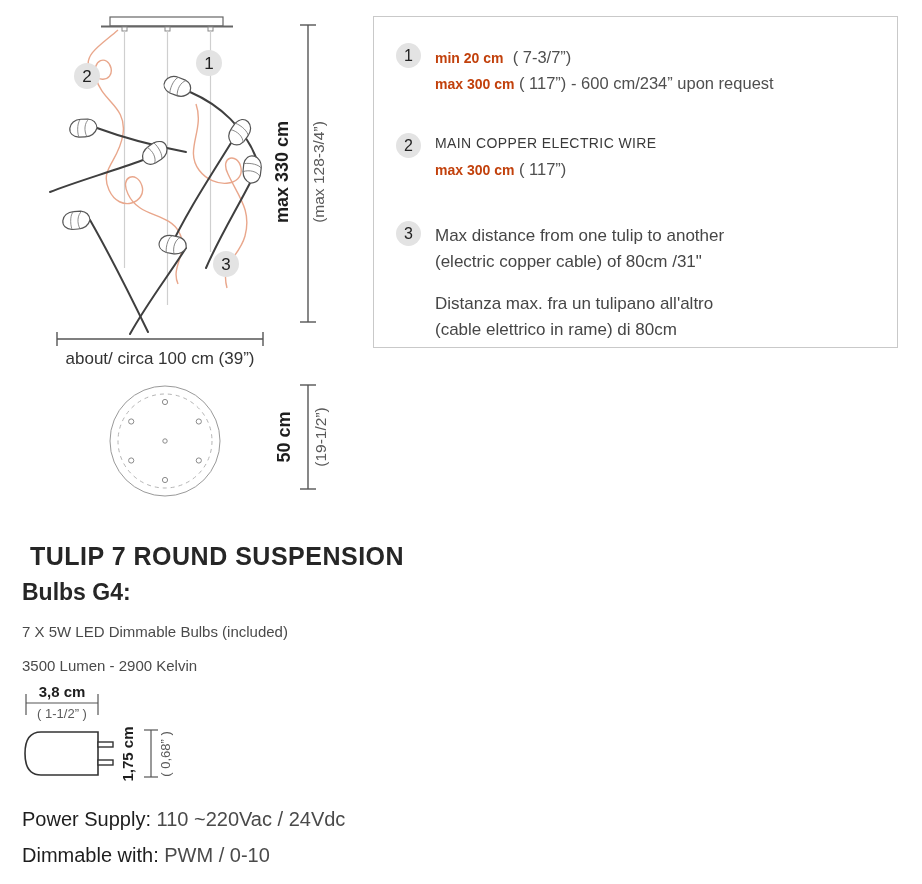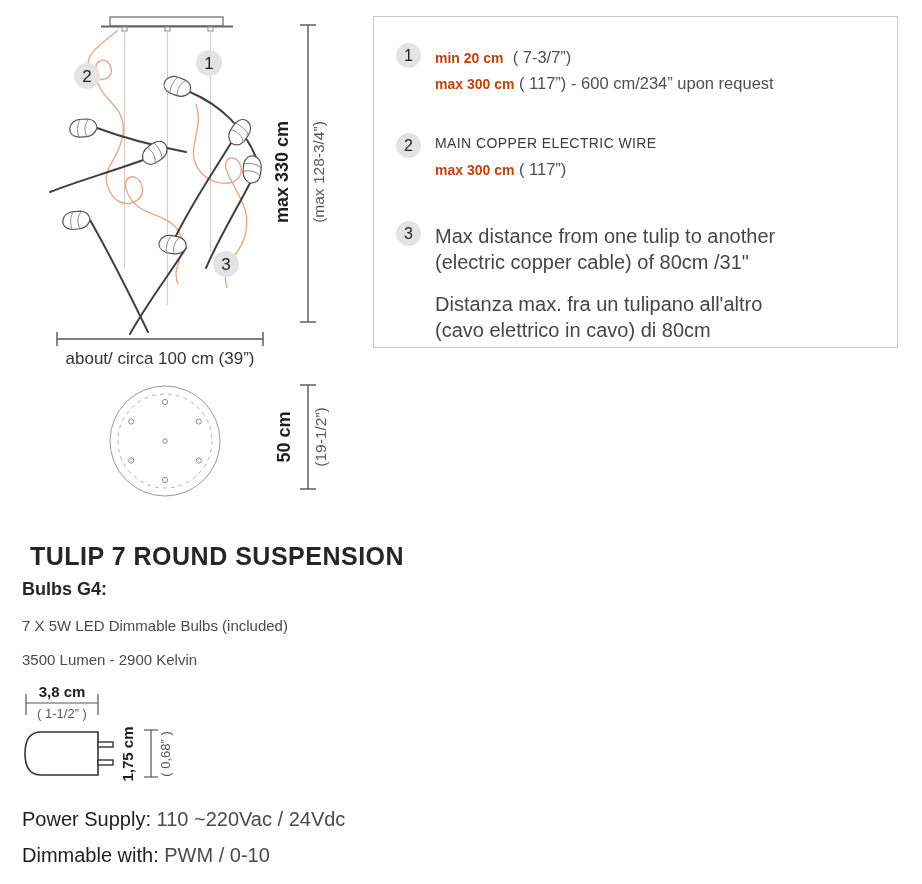--- a/index.html
+++ b/index.html
@@ -21,26 +21,26 @@
     color:#222;font-size:16px;font-weight:400;display:flex;align-items:center;
     justify-content:center;margin-right:14px;margin-top:-2px;
   }
   .legend-content{flex:1;}
   .legend-title{
     font-size:14px;letter-spacing:.4px;color:#3a3a3a;white-space:pre-wrap;
     margin:0 0 6px 0;
   }
   .legend-line{font-size:16.5px;color:#4f4f4f;line-height:25px;white-space:pre-wrap;}
   .legend-line b{font-size:14px;color:#c2410c;font-weight:700;}
-  .legend-par{font-size:20px;color:#464646;line-height:26px;margin:0;}
+  .legend-par{font-size:17px;color:#464646;line-height:26px;margin:0;}
   .legend-par.gap{margin-top:16px;}
   
   .product-block{position:absolute;left:22px;top:534px;}
   .product-title{font-size:25px;font-weight:700;letter-spacing:.5px;color:#262626;margin:8px;}
-  .bulbs-label{font-size:18px;font-weight:700;color:#262626;margin-top:7px;}
+  .bulbs-label{font-size:23px;font-weight:700;color:#262626;margin-top:7px;}
   .spec-line{font-size:15px;color:#4a4a4a;margin-top:17px;}
   .elec-block{position:absolute;left:22px;top:808px;}
   .elec-line{font-size:20px;color:#4a4a4a;margin-bottom:13px;}
   .elec-line b{color:#1e1e1e;font-weight:400;font-size:20px;}
   
   svg{position:absolute;}
   .dim-bold{font:700 18px "Liberation Sans",sans-serif;fill:#1e1e1e;}
   .dim-sub{font:400 15.5px "Liberation Sans",sans-serif;fill:#5a5a5a;}
   .dim-label{font:400 17px "Liberation Sans",sans-serif;fill:#333;}
   .dim-bold-sm{font:700 15px "Liberation Sans",sans-serif;fill:#1e1e1e;}
@@ -169,21 +169,21 @@
         <div class="legend-line"><b>max 300 cm</b><span> ( 117”)</span></div>
       </div>
     </div>
 
     <div class="legend-item i3">
       <div class="badge">3</div>
       <div class="legend-content">
         <p class="legend-par">Max distance from one tulip to another</p>
         <p class="legend-par">(electric copper cable) of 80cm /31"</p>
         <p class="legend-par gap">Distanza max. fra un tulipano all'altro</p>
-        <p class="legend-par">(cavo elettrico in cavo) di 80cm</p>
+        <p class="legend-par">(cable elettrico in rame) di 80cm</p>
       </div>
     </div>
 
   </div>
 
   <div class="product-block">
     <h1 class="product-title">TULIP 7 ROUND SUSPENSION</h1>
     <div class="bulbs-label">Bulbs G4:</div>
     <div class="spec-line">7 X 5W LED Dimmable Bulbs (included)</div>
     <div class="spec-line">3500 Lumen - 2900 Kelvin</div>

